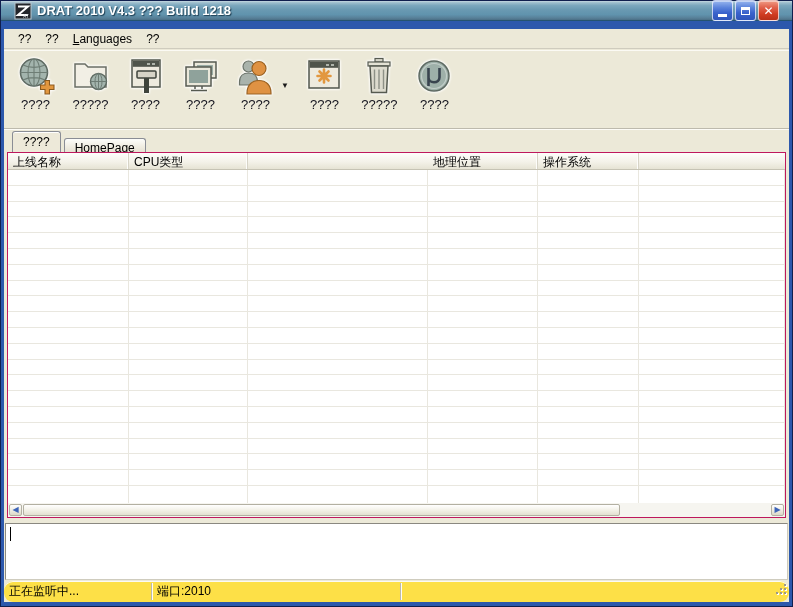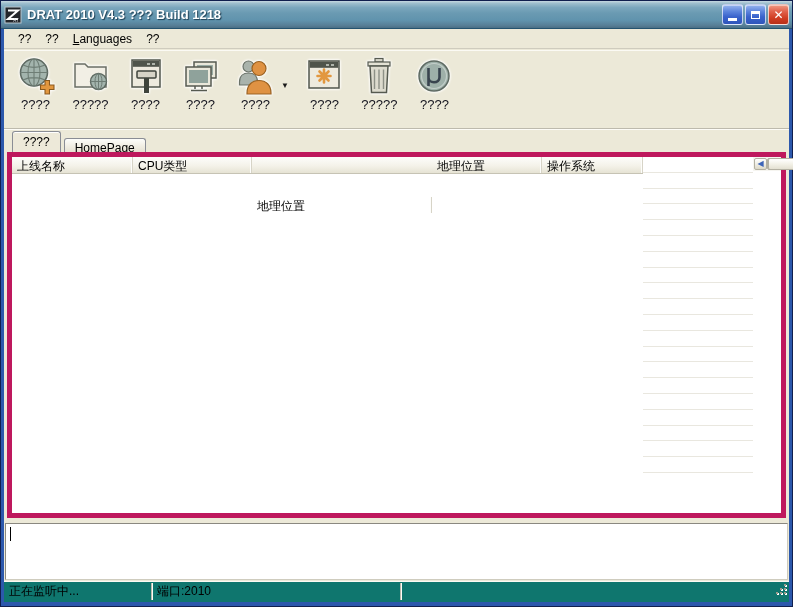--- a/index.html
+++ b/index.html
@@ -5,24 +5,24 @@
   html,body{margin:0;padding:0;background:#fff;}
   *{box-sizing:border-box;}
   .window{
     position:relative;width:793px;height:607px;overflow:hidden;
     background:#2c58ac;box-shadow:inset 0 0 0 1px #101f4e;
     font-family:"Liberation Sans","DejaVu Sans",sans-serif;
     -webkit-font-smoothing:none;
   }
   
   .titlebar{
-    position:absolute;left:1px;top:1px;right:1px;height:28px;
+    position:absolute;left:1px;top:1px;right:1px;height:20px;
     background:linear-gradient(180deg,#c6d8e1 0%,#9dbecd 9%,#7ba7bd 24%,#6a9ab2 45%,#6093ad 72%,#577f97 90%,#4a6f85 100%);
     border-bottom:1px solid #24536f;
-    display:flex;align-items:center;padding:0 3px;
+    display:flex;align-items:center;padding:0 13px;
   }
   .appicon{width:18px;height:18px;flex:0 0 auto;}
   .apptitle{flex:1;margin-left:5px;color:#fff;font-size:13px;font-weight:bold;
     text-shadow:1px 1px 1px rgba(18,48,68,.85);white-space:nowrap;overflow:hidden;}
   .winbtns{display:flex;gap:2px;}
   .wbtn{width:21px;height:21px;border-radius:3px;border:1px solid rgba(255,255,255,.7);
     display:flex;align-items:center;justify-content:center;color:#fff;
     box-shadow:inset 0 1px 0 rgba(255,255,255,.45);cursor:default;}
   .wbtn.min,.wbtn.max{background:linear-gradient(180deg,#98b5ee 0%,#5b83dc 35%,#3a63cc 62%,#2f55ba 100%);}
   .wbtn.close{background:linear-gradient(180deg,#f09a84 0%,#e0604a 35%,#d03c22 70%,#b83018 100%);}
@@ -49,21 +49,21 @@
   .tabstrip{position:absolute;left:0;top:99px;right:0;height:24px;
     border-top:1px solid #bdbaad;box-shadow:inset 0 1px 0 #fdfcf7;
     display:flex;align-items:flex-end;padding-left:8px;}
   .tab{height:14px;line-height:18px;padding:0 10px;font-size:12px;color:#000;
     border:1px solid #8a8d95;border-bottom:none;border-radius:3px 3px 0 0;
     background:linear-gradient(180deg,#fdfdfa 0%,#f1eee3 55%,#e6e2d3 100%);
     margin-right:3px;white-space:nowrap;cursor:default;}
   .tab.active{height:21px;line-height:20px;background:#ede9d9;box-shadow:inset 0 1px 0 #fff;}
   
   .listview{position:absolute;left:3px;top:123px;width:779px;height:366px;
-    background:#fff;border:5px solid #be185d;display:flex;flex-direction:row;}
+    background:#fff;border:1px solid #be185d;display:flex;flex-direction:column;}
   .lv-header{height:17px;display:flex;flex:0 0 auto;
     background:linear-gradient(180deg,#fdfdfb 0%,#f4f2e9 55%,#e6e3d4 100%);
     border-bottom:1px solid #c6c3b4;}
   .lv-hcell{height:100%;padding:1px 0 0 5px;font-size:12px;color:#000;
     border-right:1px solid #d7d4c7;box-shadow:inset -1px 0 0 #fdfdfb;
     white-space:nowrap;overflow:hidden;cursor:default;}
   .lv-body{position:relative;flex:1;overflow:hidden;background:#fff;}
   .lv-row{height:15.8px;border-bottom:1px solid #e9e7df;}
   .vline{position:absolute;top:0;bottom:0;width:1px;background:#e9e7df;}
   
@@ -79,22 +79,22 @@
   .sthumb{position:absolute;left:15px;top:1px;width:597px;height:12px;
     background:linear-gradient(180deg,#ffffff 0%,#f3f1e8 50%,#e3e0d1 100%);
     border:1px solid #b3b0a2;border-radius:2px;}
   
   .logarea{position:absolute;left:1px;top:494px;width:783px;height:57px;
     background:#fff;border:1px solid #8a8880;border-bottom-color:#cfccbe;border-right-color:#cfccbe;
     font-size:12px;}
   .caret{position:absolute;left:4px;top:3px;width:1px;height:14px;background:#000;}
   
   .statusbar{position:absolute;left:0;top:552px;right:0;height:21px;
-    background:#0f766e;box-shadow:inset 0 1px 0 #fbfaf4;
-    display:flex;align-items:center;font-size:12px;color:#000;}
+    background:#fde047;box-shadow:inset 0 1px 0 #fbfaf4;
+    display:flex;align-items:center;font-size:12px;color:#000;border-radius:9px;}
   .sb-panel{height:17px;display:flex;align-items:center;padding-left:5px;
     border-right:1px solid #bcb9ab;box-shadow:1px 0 0 #fdfcf7;white-space:nowrap;overflow:hidden;}
   .sb-panel.last{border-right:none;box-shadow:none;flex:1;}
   .grip{margin-left:auto;align-self:flex-end;margin-right:1px;margin-bottom:1px;}
 </style>
 </head>
 <body>
 
 <div class="window">
 

